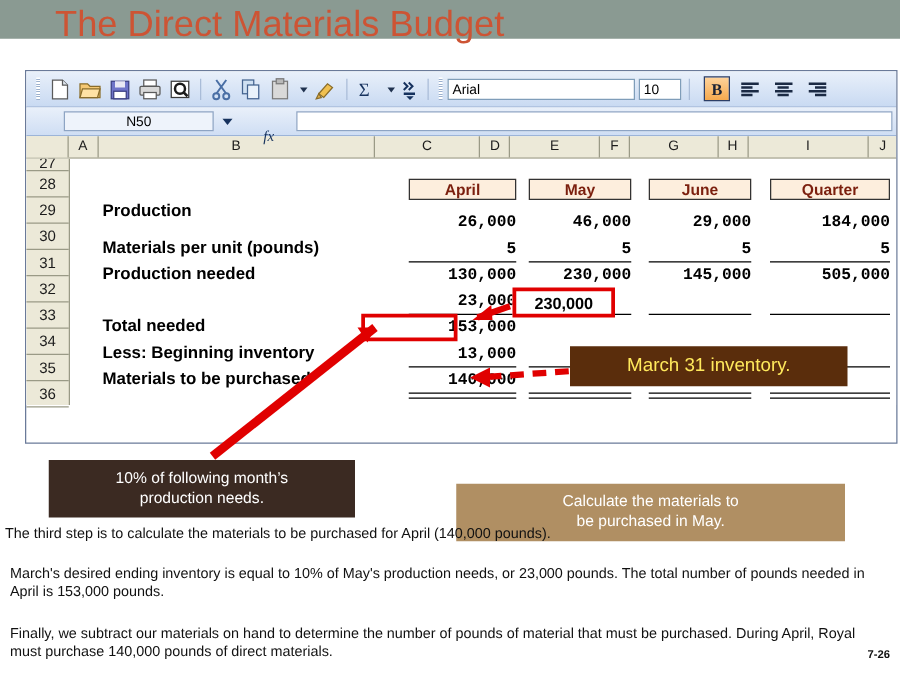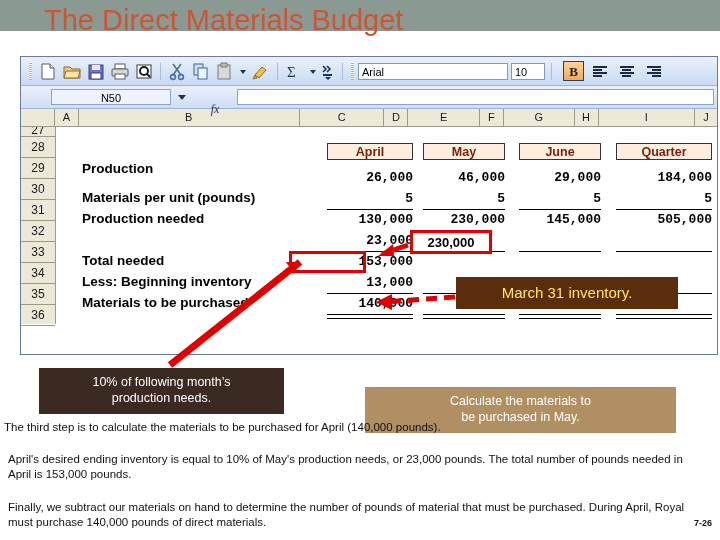--- a/index.html
+++ b/index.html
@@ -328,15 +328,15 @@
   <div>10% of following month’s</div>
   <div>production needs.</div>
 </div>
 
 <div class="callout callout-tan" style="left:365px;top:387px;width:311px;height:46px;padding-top:6px;">
   <div>Calculate the materials to</div>
   <div>be purchased in May.</div>
 </div>
 
 <div class="btext" style="left:4px;top:420px;width:700px">The third step is to calculate the materials to be purchased for April (140,000 pounds).</div>
-<div class="btext" style="left:8px;top:452px;width:700px">April's desired ending inventory is equal to 10% of May's production needs, or 23,000 pounds. The total number of pounds needed in April is 153,000 pounds.</div>
+<div class="btext" style="left:8px;top:452px;width:700px">March's desired ending inventory is equal to 10% of May's production needs, or 23,000 pounds. The total number of pounds needed in April is 153,000 pounds.</div>
 <div class="btext" style="left:8px;top:500px;width:700px">Finally, we subtract our materials on hand to determine the number of pounds of material that must be purchased. During April, Royal must purchase 140,000 pounds of direct materials.</div>
 <div class="pagenum" style="top:518px">7-26</div>
 
 </body></html>

